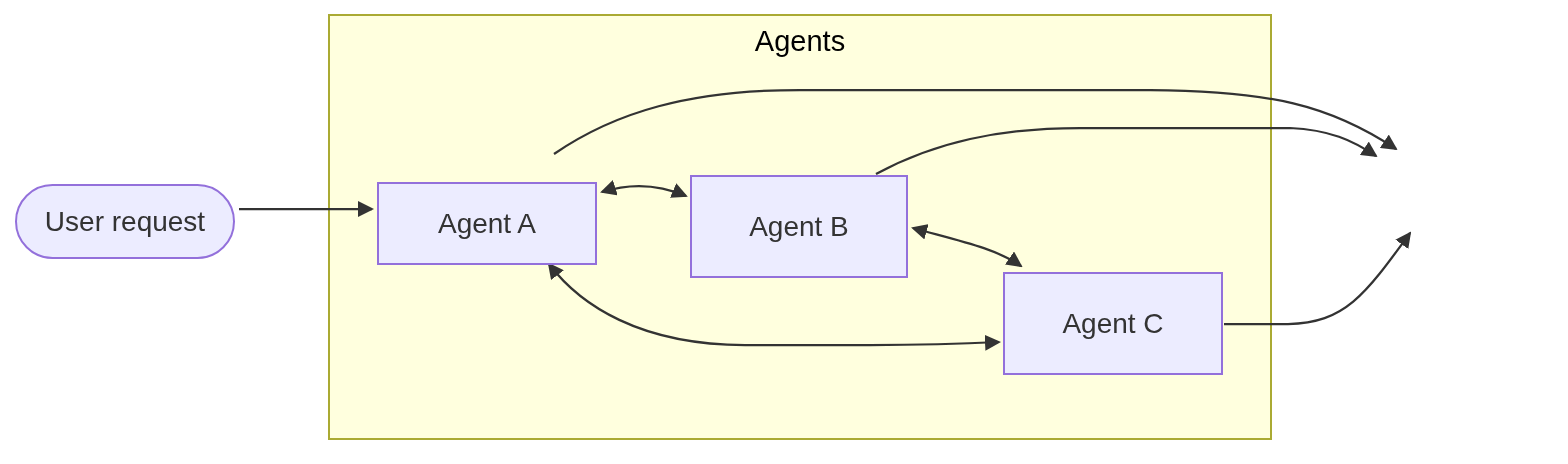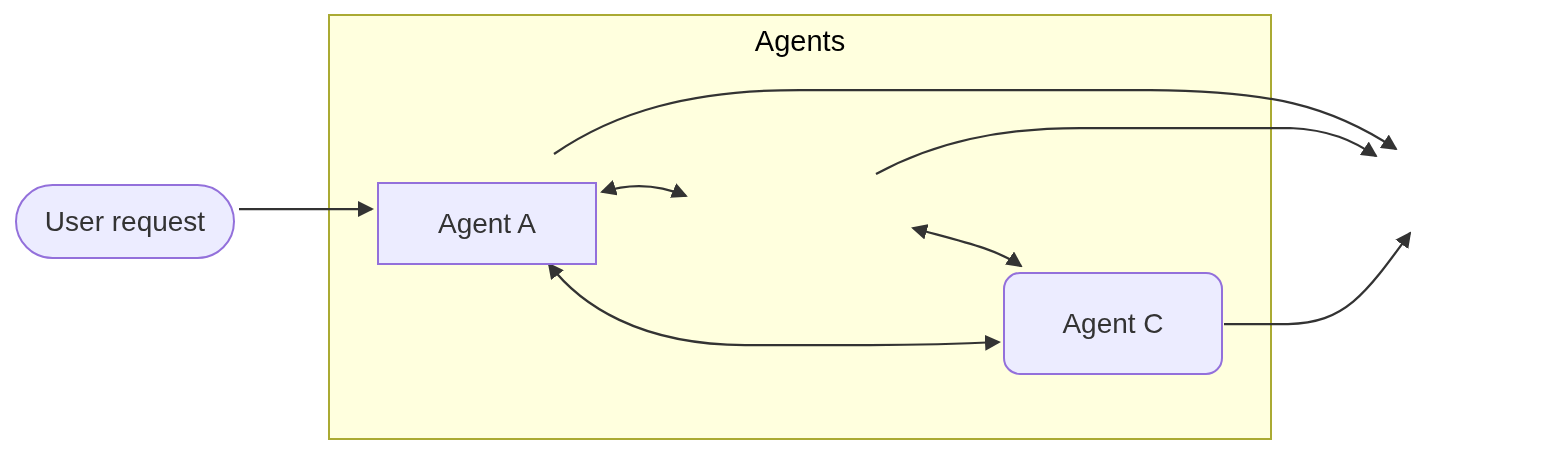--- a/index.html
+++ b/index.html
@@ -60,21 +60,21 @@
     justify-content: center;
     font-size: 28px;
     color: #333333;
     z-index: 2;
     white-space: nowrap;
   }
   .node.stadium { border-radius: 38px; }
   .node-user-request { left: 15px;  top: 184px; width: 220px; height: 75px; }
   .node-agent-a      { left: 377px; top: 155px; width: 220px; height: 83px; margin-top: 27px; }
   .node-agent-b      { left: 690px; top: 175px; width: 218px; height: 103px; }
-  .node-agent-c      { left: 1003px;top: 272px; width: 220px; height: 103px; border-radius: 17px; }
+  .node-agent-c      { left: 1003px;top: 272px; width: 220px; height: 103px; }
   .node-response     { left: 1366px;top: 152px; width: 172px; height: 75px; }
 </style>
 </head>
 <body>
 
 <div class="canvas">
 
   <div class="cluster">
     <div class="cluster-label">Agents</div>
   </div>
@@ -102,19 +102,22 @@
   </svg>
 
   <div class="node stadium node-user-request">
     <span>User request</span>
   </div>
 
   <div class="node node-agent-a">
     <span>Agent A</span>
   </div>
 
+  <div class="node node-agent-b">
+    <span>Agent B</span>
+  </div>
 
   <div class="node node-agent-c">
     <span>Agent C</span>
   </div>
 
 
 </div>
 
 </body></html>

